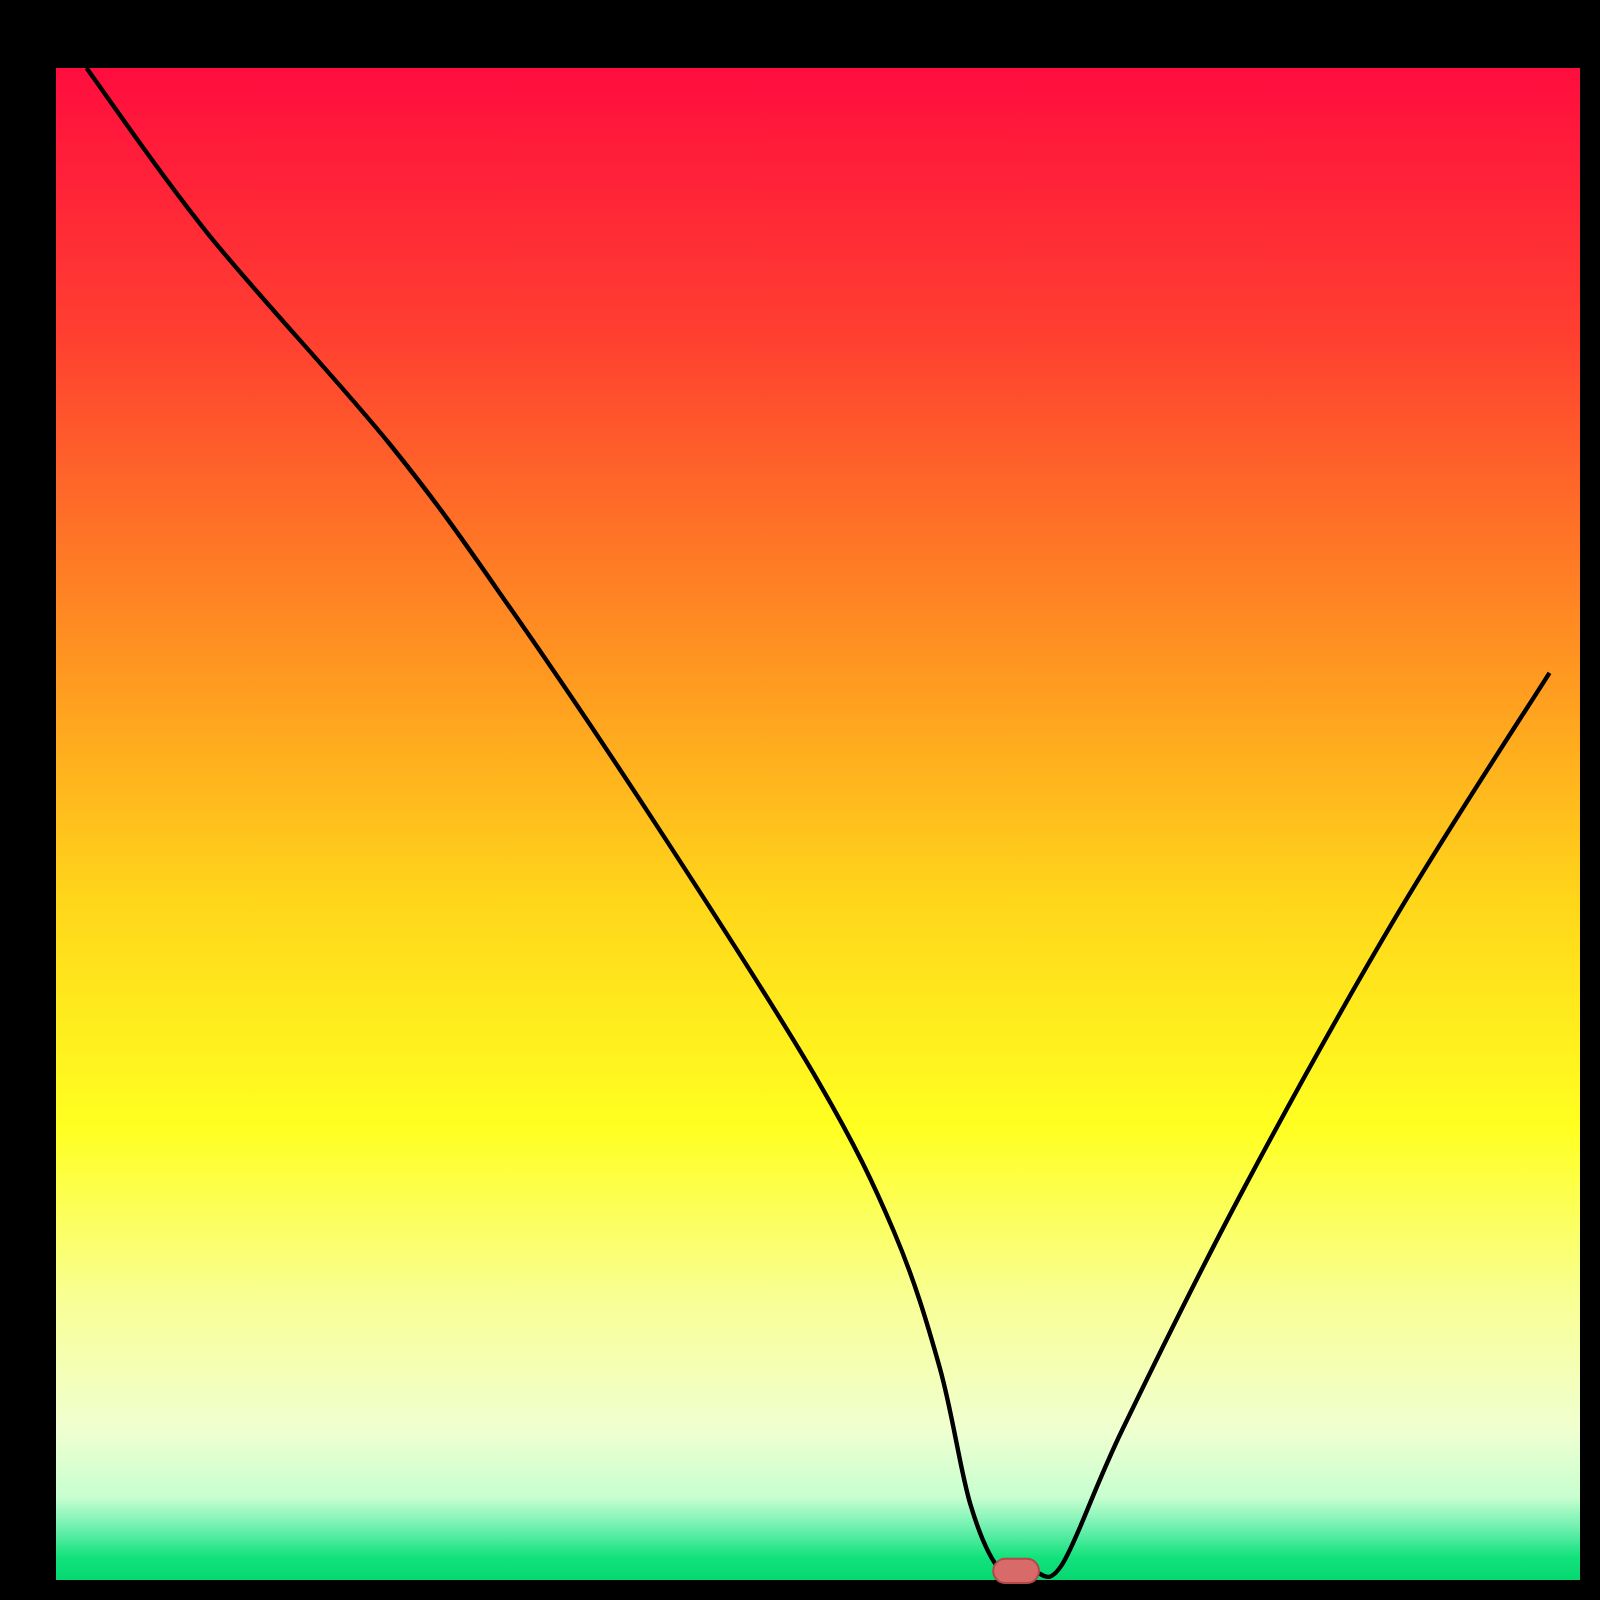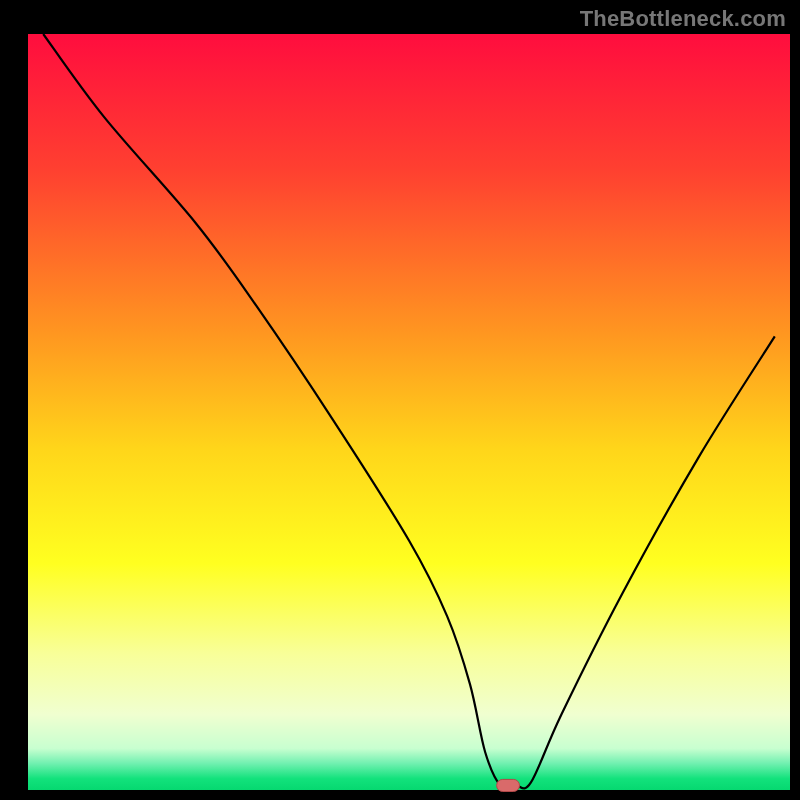--- a/index.html
+++ b/index.html
@@ -31,21 +31,20 @@
     left: 0;
     top: 0;
     width: 800px;
     height: 800px;
   }
 </style>
 </head>
 <body>
 
 <div class="frame">
-  <div class="attribution">TheBottleneck.com</div>
 
   <svg class="chart" viewBox="0 0 800 800">
     <defs>
       <linearGradient id="heat" x1="0" y1="0" x2="0" y2="1">
           <stop offset="0%" stop-color="#ff0d3e"></stop>
           <stop offset="18%" stop-color="#ff4030"></stop>
           <stop offset="40%" stop-color="#ff9820"></stop>
           <stop offset="55.00000000000001%" stop-color="#ffd61a"></stop>
           <stop offset="70%" stop-color="#ffff20"></stop>
           <stop offset="82%" stop-color="#f8ff99"></stop>

